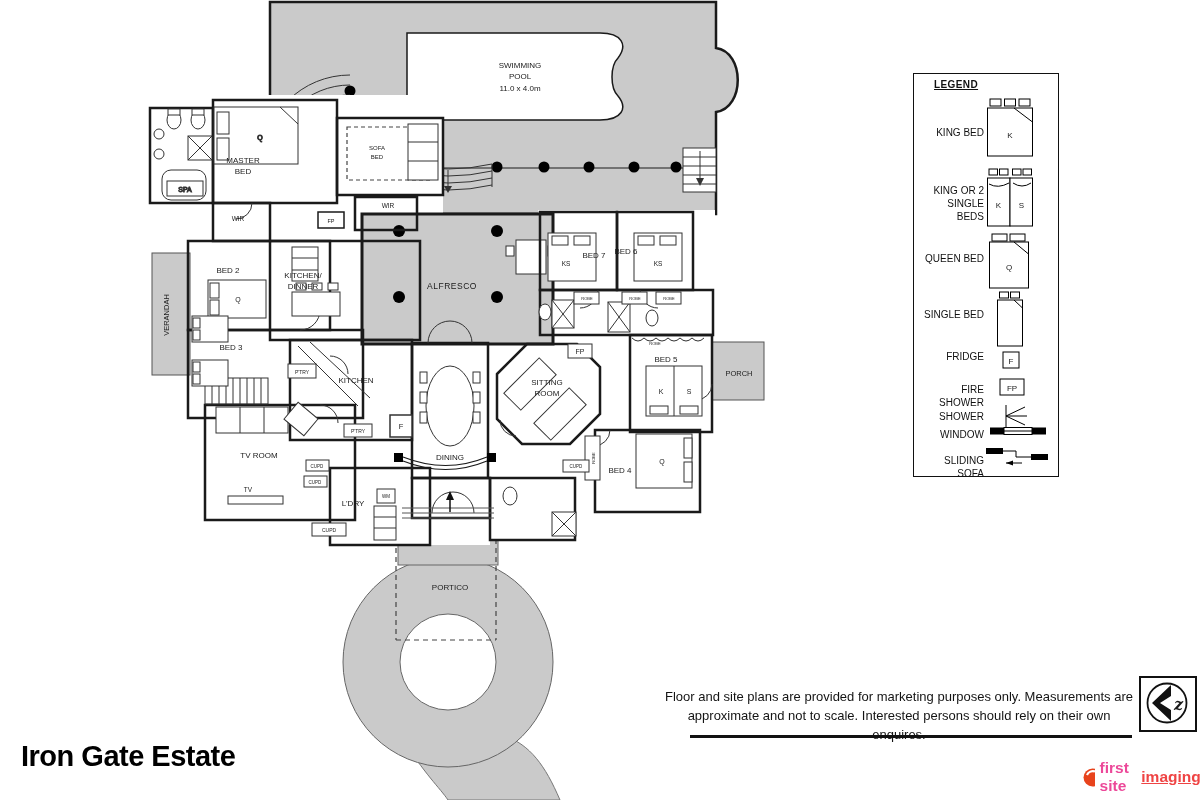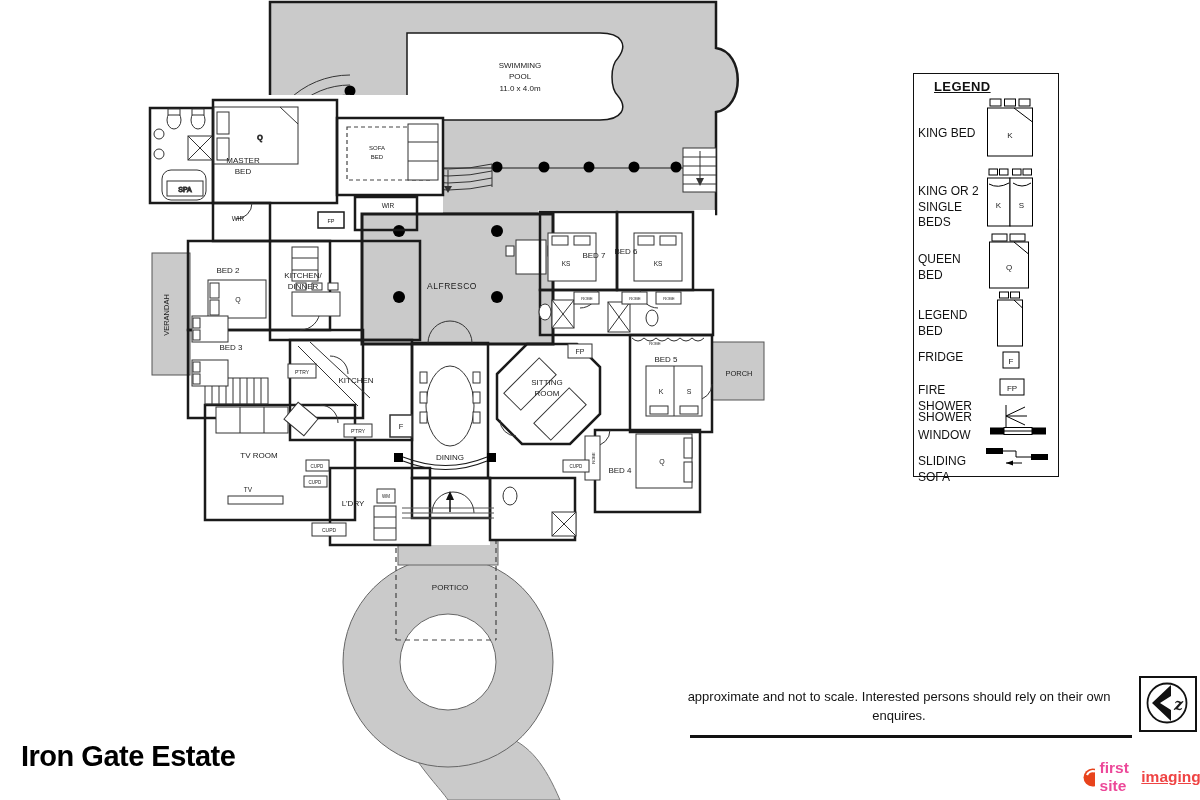--- a/index.html
+++ b/index.html
@@ -4,24 +4,24 @@
 <style>
   html,body{margin:0;padding:0;background:#fff;}
   body{width:1200px;height:800px;position:relative;overflow:hidden;
        font-family:"Liberation Sans",sans-serif;color:#111;}
   svg text{font-family:"Liberation Sans",sans-serif;fill:#1a1a1a;}
   .t{text-anchor:middle;}
   .plan{position:absolute;left:0;top:0;}
   
   .legend{position:absolute;left:913px;top:73px;width:144px;height:402px;
           border:1.5px solid #111;background:#fff;}
-  .legend-title{position:absolute;left:20px;top:5px;font-size:13px;font-weight:bold;
+  .legend-title{position:absolute;left:20px;top:5px;font-size:10px;font-weight:bold;
                 text-decoration:underline;letter-spacing:.4px;}
-  .lg-label{position:absolute;left:4px;width:66px;font-size:12px;line-height:1.3;
-            text-align:left;color:#111;}
+  .lg-label{position:absolute;left:4px;width:66px;font-size:10px;line-height:1.3;
+            text-align:right;color:#111;}
   .lg-icon{position:absolute;}
   
   .disclaimer{position:absolute;left:664px;top:687px;width:470px;font-size:13px;
               line-height:19px;text-align:center;color:#141414;}
   .rule{position:absolute;left:690px;top:735px;width:442px;height:3px;background:#111;}
   .kz{position:absolute;left:1139px;top:676px;width:54px;height:52px;border:2px solid #111;background:#fff;}
   .estate-title{position:absolute;left:21px;top:740px;font-size:29px;font-weight:bold;
                 letter-spacing:-.5px;color:#000;text-align:center;}
   .brand{position:absolute;left:1083px;top:759px;display:flex;align-items:center;gap:5px;}
   .brand-text{font-size:15.5px;font-weight:bold;}
@@ -364,21 +364,21 @@
       <path d="M552,512 L576,536 M576,512 L552,536" stroke="#333"></path>
   </g>
 </svg>
 
 <div class="legend">
   <div class="legend-title">LEGEND</div>
 
   <div class="lg-label" style="top:52px">KING BED</div>
   <div class="lg-label" style="top:110px">KING OR 2 SINGLE BEDS</div>
   <div class="lg-label" style="top:178px">QUEEN BED</div>
-  <div class="lg-label" style="top:234px">LEGEND BED</div>
+  <div class="lg-label" style="top:234px">SINGLE BED</div>
   <div class="lg-label" style="top:276px">FRIDGE</div>
   <div class="lg-label" style="top:309px">FIRE SHOWER</div>
   <div class="lg-label" style="top:336px">SHOWER</div>
   <div class="lg-label" style="top:354px">WINDOW</div>
   <div class="lg-label" style="top:380px">SLIDING SOFA</div>
 
   <svg class="lg-icon" style="left:72px;top:22px" width="48" height="62">
     <rect x="1.5" y="12" width="45" height="48" fill="#fff" stroke="#000"></rect>
     <rect x="4" y="3" width="11" height="7" fill="#fff" stroke="#000"></rect>
     <rect x="18.5" y="3" width="11" height="7" fill="#fff" stroke="#000"></rect>
@@ -438,20 +438,21 @@
   <svg class="lg-icon" style="left:72px;top:372px" width="62" height="20">
     <rect x="0" y="2" width="17" height="6" fill="#000"></rect>
     <path d="M17,5 H30 M30,5 V11 M30,11 H45" stroke="#000" fill="none"></path>
     <rect x="45" y="8" width="17" height="6" fill="#000"></rect>
     <line x1="20" y1="17" x2="36" y2="17" stroke="#000"></line>
     <path d="M20,17 L27,14.5 L27,19.5 Z" fill="#000"></path>
   </svg>
 </div>
 
 <div class="disclaimer">
+  <div>Floor and site plans are provided for marketing purposes only. Measurements are</div>
   <div>approximate and not to scale. Interested persons should rely on their own enquires.</div>
 </div>
 <div class="rule"></div>
 
 <div class="kz">
   <svg width="54" height="52">
     <circle cx="26" cy="25" r="19.5" fill="none" stroke="#111" stroke-width="1.8"></circle>
     <path d="M30,7 L11,25 L30,43 L30,32 L19,25 L30,18 Z" fill="#111"></path>
     <text x="33" y="32" font-size="16" font-weight="bold" font-style="italic" style="font-family:'DejaVu Serif',serif" fill="#111">z</text>
   </svg>

